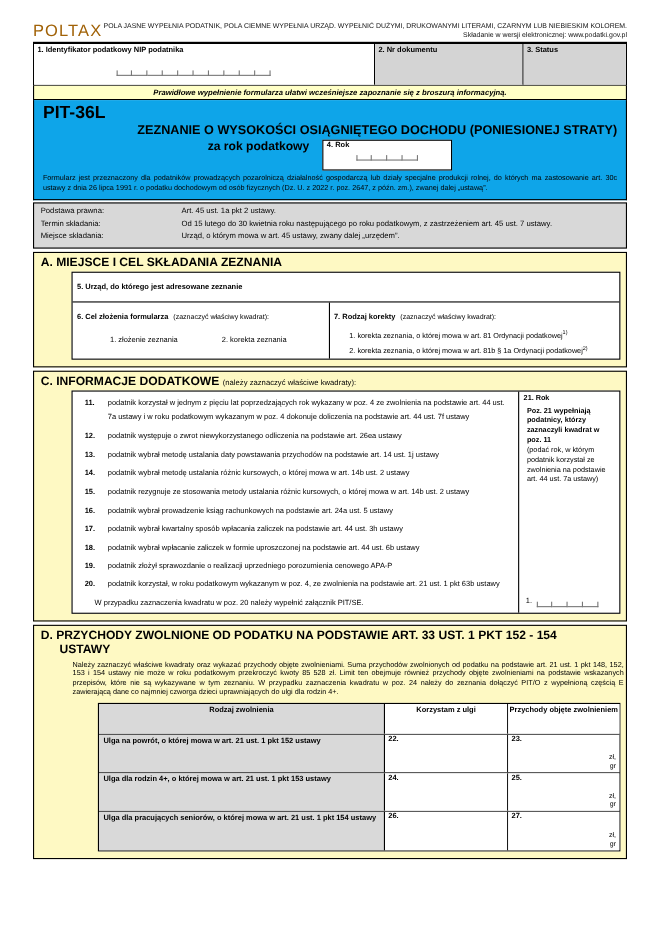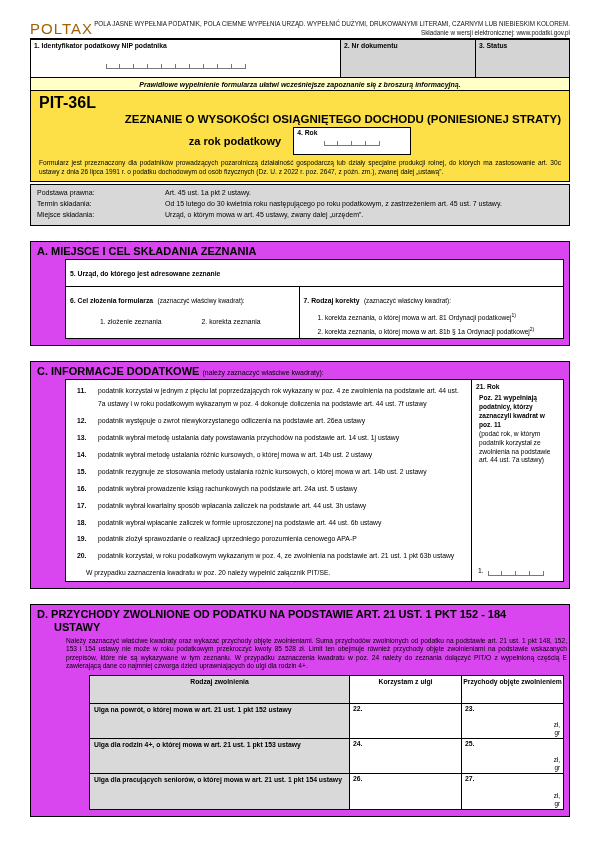--- a/index.html
+++ b/index.html
@@ -26,36 +26,36 @@
   .comb { display:inline-flex; }
   .comb i { display:block; width:14px; height:5px; border-bottom:1px solid #777;
             border-right:1px solid #777; }
   .comb i:first-child { border-left:1px solid #777; }
   .comb-nip { position:absolute; left:75px; bottom:8px; }
   .comb-year { margin:5px auto 0 auto; display:flex; justify-content:center; }
 
   
   .notice { background:#ffffc6; border:1px solid #000; border-top:none; text-align:center;
             font-size:7px; font-weight:bold; font-style:italic; padding:3px 0 2px; }
-  .masthead { background:#fde047; border:1px solid #000; border-top:none; padding:3px 8px 5px; }
+  .masthead { background:#0ea5e9; border:1px solid #000; border-top:none; padding:3px 8px 5px; }
   .form-code { font-size:16px; font-weight:bold; }
   .form-title { text-align:right; font-size:11.5px; font-weight:bold; margin-top:1px; }
-  .year-row { display:flex; justify-content:center; align-items:center; gap:12px; margin-top:2px; }
+  .year-row { display:flex; justify-content:center; gap:12px; margin-top:2px; }
   .subtitle { font-size:11px; font-weight:bold; }
   .year-box { background:#fff; border:1px solid #000; width:118px; height:28px; padding:1px 3px; }
   .form-desc { font-size:6.6px; text-align:justify; margin-top:4px; line-height:1.3; }
 
   
   .legal { background:#d8d8d8; border:1px solid #000; margin-top:2px; padding:3px 6px 4px; }
   .legal-row { display:flex; font-size:7px; line-height:1.55; }
   .legal-label { flex:0 0 128px; }
   .legal-value { flex:1; }
 
   
-  .section { background:#d946ef; border:1px solid #000; margin-top:15px; }
+  .section { background:#fef9c3; border:1px solid #000; margin-top:3px; }
   .section-header { font-weight:bold; font-size:11px; padding:3px 6px 2px; line-height:1.15; }
   .section-header .hint { font-size:7px; }
   .section-body { padding:0 5px 6px 34px; }
   .ibox { background:#fff; border:1px solid #000; }
 
   
   .row5 { height:26px; padding:2px 4px; }
   .row67 { display:flex; border-top:1px solid #000; min-height:46px; }
   .cell6 { flex:0 0 47%; border-right:1px solid #000; padding:2px 4px; }
   .options6 { display:flex; gap:40px; padding-left:30px; margin-top:11px; font-size:6.8px; }
@@ -271,21 +271,21 @@
                 <i></i>
               </span>
           </div>
         </div>
       </div>
     </div>
   </div>
 
   <div class="section">
     <div class="section-header">
-      <div>D. PRZYCHODY ZWOLNIONE OD PODATKU NA PODSTAWIE ART. 21 UST. 1 PKT 152 - 184</div>
+      <div>D. PRZYCHODY ZWOLNIONE OD PODATKU NA PODSTAWIE ART. 33 UST. 1 PKT 152 - 154</div>
       <div class="d-title2">USTAWY</div>
     </div>
     <div class="d-desc">Należy zaznaczyć właściwe kwadraty oraz wykazać przychody objęte zwolnieniami. Suma przychodów zwolnionych od podatku na podstawie art. 21 ust. 1 pkt 148, 152, 153 i 154 ustawy nie może w roku podatkowym przekroczyć kwoty 85 528 zł. Limit ten obejmuje również przychody objęte zwolnieniami na podstawie wskazanych przepisów, które nie są wykazywane w tym zeznaniu. W przypadku zaznaczenia kwadratu w poz. 24 należy do zeznania dołączyć PIT/O z wypełnioną częścią E zawierającą dane co najmniej czworga dzieci uprawniających do ulgi dla rodzin 4+.</div>
     <div class="section-body">
       <div class="d-table">
         <div class="d-hrow">
           <div class="d-hcell d-c1">Rodzaj zwolnienia</div>
           <div class="d-hcell d-c2">Korzystam z ulgi</div>
           <div class="d-hcell d-c3">Przychody objęte zwolnieniem</div>
         </div>

